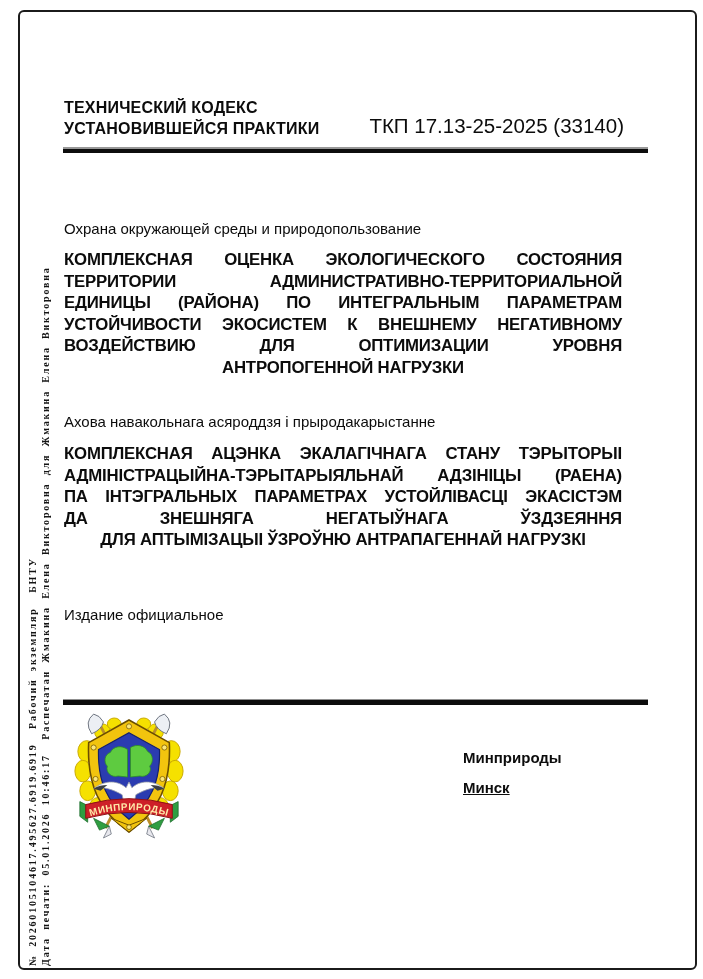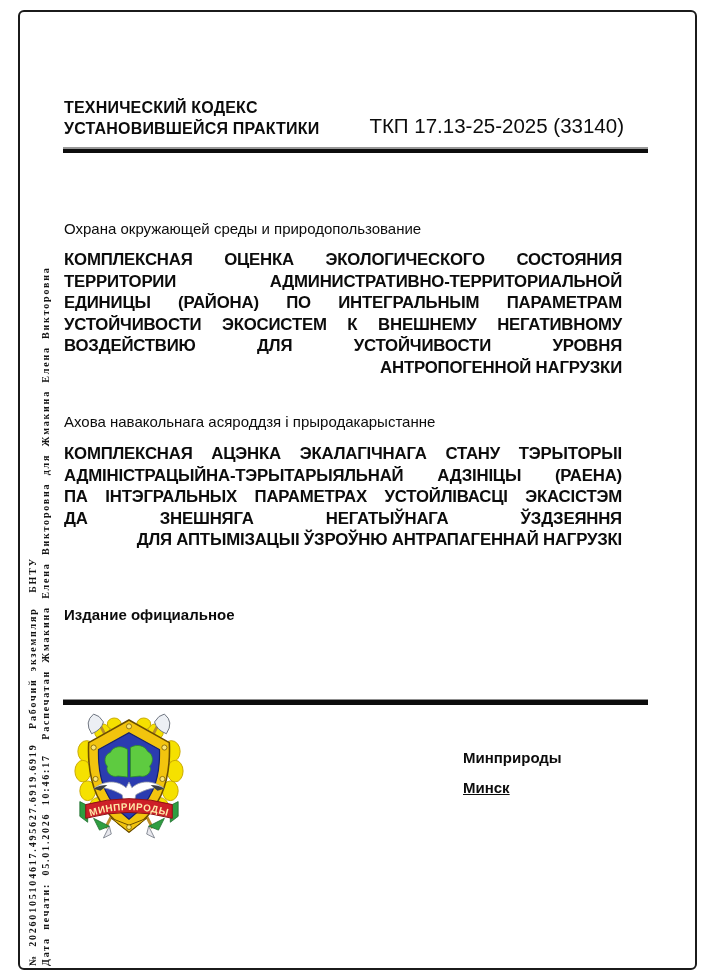--- a/index.html
+++ b/index.html
@@ -23,22 +23,22 @@
   .subject{position:absolute;left:64px;font-weight:normal;font-size:15px;}
   .subject-ru{top:220px;}
   .subject-be{top:413px;}
   .doc-title{
     position:absolute;left:64px;width:558px;
     font-weight:bold;font-size:16.8px;line-height:21.5px;letter-spacing:-0.2px;
   }
   .title-ru{top:249px;}
   .title-be{top:443px;}
   .jline{text-align:justify;text-align-last:justify;}
-  .lline{text-align:right;}
-  .edition{position:absolute;left:64px;top:606px;font-weight:bold;font-size:15px;}
+  .lline{text-align:center;}
+  .edition{position:absolute;left:64px;top:606px;font-weight:normal;font-size:15px;}
   .publisher{position:absolute;left:463px;top:749px;font-weight:bold;font-size:15px;}
   .city{position:absolute;left:463px;top:779px;font-weight:bold;font-size:15px;text-decoration:underline;}
   .emblem{position:absolute;left:70px;top:710px;width:118px;height:136px;}
   .watermark{
     position:absolute;left:26px;top:966px;width:714px;
     transform:rotate(-90deg);transform-origin:0 0;
     font-family:"Liberation Serif", serif;font-weight:bold;font-size:10px;
     line-height:13px;letter-spacing:1.8px;word-spacing:3px;color:#141414;
   }
   .watermark div{white-space:pre;}
@@ -58,21 +58,21 @@
 
 <div class="rule rule1"></div>
 
 <div class="subject subject-ru">Охрана окружающей среды и природопользование</div>
 
 <div class="doc-title title-ru">
   <div class="jline">КОМПЛЕКСНАЯ ОЦЕНКА ЭКОЛОГИЧЕСКОГО СОСТОЯНИЯ</div>
   <div class="jline">ТЕРРИТОРИИ АДМИНИСТРАТИВНО-ТЕРРИТОРИАЛЬНОЙ</div>
   <div class="jline">ЕДИНИЦЫ (РАЙОНА) ПО ИНТЕГРАЛЬНЫМ ПАРАМЕТРАМ</div>
   <div class="jline">УСТОЙЧИВОСТИ ЭКОСИСТЕМ К ВНЕШНЕМУ НЕГАТИВНОМУ</div>
-  <div class="jline">ВОЗДЕЙСТВИЮ ДЛЯ УСТОЙЧИВОСТИ УРОВНЯ</div>
+  <div class="jline">ВОЗДЕЙСТВИЮ ДЛЯ ОПТИМИЗАЦИИ УРОВНЯ</div>
   <div class="lline">АНТРОПОГЕННОЙ НАГРУЗКИ</div>
 </div>
 
 <div class="subject subject-be">Ахова навакольнага асяроддзя і прыродакарыстанне</div>
 
 <div class="doc-title title-be">
   <div class="jline">КОМПЛЕКСНАЯ АЦЭНКА ЭКАЛАГІЧНАГА СТАНУ ТЭРЫТОРЫІ</div>
   <div class="jline">АДМІНІСТРАЦЫЙНА-ТЭРЫТАРЫЯЛЬНАЙ АДЗІНІЦЫ (РАЕНА)</div>
   <div class="jline">ПА ІНТЭГРАЛЬНЫХ ПАРАМЕТРАХ УСТОЙЛІВАСЦІ ЭКАСІСТЭМ</div>
   <div class="jline">ДА ЗНЕШНЯГА НЕГАТЫЎНАГА ЎЗДЗЕЯННЯ</div>

